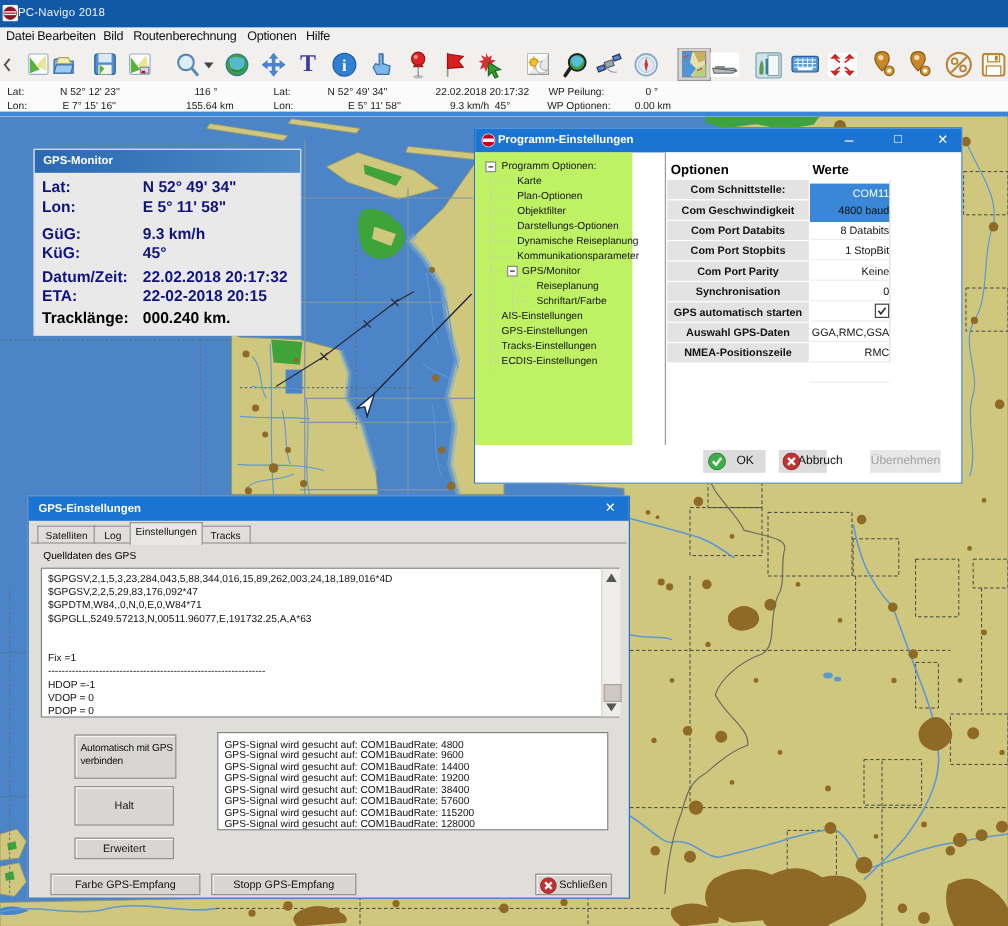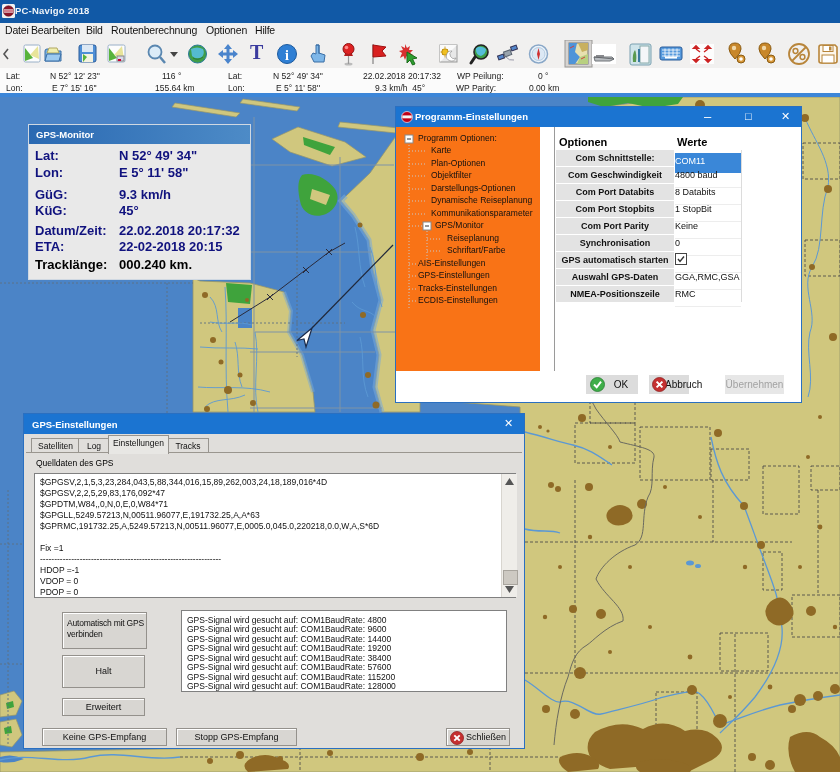--- a/index.html
+++ b/index.html
@@ -1,43 +1,43 @@
 <!DOCTYPE html>
 <html><head>
 <meta charset="utf-8">
 <style>
   html,body{margin:0;padding:0;}
   body{width:840px;height:772px;position:relative;overflow:hidden;
        font-family:"Liberation Sans",sans-serif;background:#fff;}
   .abs{position:absolute;}
   
   #titlebar{left:0;top:0;width:840px;height:23px;background:#1159a6;}
-  #titletxt{left:15px;top:5px;font-size:9.5px;font-weight:bold;color:#eef3f8;letter-spacing:0.2px;}
+  #titletxt{left:15px;top:5px;font-size:9.5px;font-weight:normal;color:#eef3f8;letter-spacing:0.2px;}
   #menubar{left:0;top:23px;width:840px;height:17px;background:#f0f0f0;font-size:10.5px;color:#111;letter-spacing:-0.2px;}
   .mi{position:absolute;top:1px;}
   #toolbar{left:0;top:40px;width:840px;height:28px;background:#f1f0ef;}
   #statusbar{left:0;top:68px;width:840px;height:25px;background:#fbfbfb;font-size:8.5px;color:#1a1a1a;}
   .st{position:absolute;white-space:nowrap;}
   #blueline{left:0;top:93px;width:840px;height:4px;background:#3c86d8;}
   
   #gpsmon{left:28px;top:124px;width:221px;height:154px;background:#e9e9e9;border:1px solid #cfd8e2;}
   #gpsmonT{left:0;top:0;width:221px;height:19px;background:linear-gradient(90deg,#2a69b2,#4d8bc7);
            color:#fff;font-weight:bold;font-size:9.5px;line-height:19px;padding-left:7px;box-sizing:border-box;}
   .gm{position:absolute;left:6px;font-size:13px;font-weight:bold;color:#10127e;white-space:nowrap;}
   .gmv{position:absolute;left:90px;font-size:13px;font-weight:bold;color:#10127e;white-space:nowrap;}
   
   #pe{left:395px;top:106px;width:407px;height:297px;background:#fff;border:1px solid #2a6fc0;box-sizing:border-box;}
   #peT{left:0;top:0;width:405px;height:20px;background:#1b74d1;color:#fff;font-weight:bold;font-size:9.5px;}
-  #peTree{left:0;top:20px;width:144px;height:244px;background:#f97316;font-size:8.5px;color:#111;}
+  #peTree{left:0;top:20px;width:131px;height:244px;background:#bef264;font-size:8.5px;color:#111;}
   .tn{position:absolute;white-space:nowrap;}
   #peTable{left:158px;top:20px;width:247px;height:244px;background:#fff;border-left:1px solid #9a9a9a;box-sizing:border-box;}
   .trow{position:absolute;left:1px;width:118px;height:16px;background:#e3e3e3;
         font-size:9px;font-weight:bold;color:#111;text-align:center;line-height:16px;white-space:nowrap;overflow:hidden;}
-  .tval{position:absolute;left:120px;width:66px;height:20px;font-size:9px;color:#111;
-        text-align:left;line-height:16px;border-bottom:1px solid #ededed;white-space:nowrap;}
+  .tval{position:absolute;left:120px;width:66px;height:32px;font-size:9px;color:#111;
+        text-align:right;line-height:16px;border-bottom:1px solid #ededed;white-space:nowrap;}
   #peBtns{left:0;top:264px;width:405px;height:31px;background:#fff;}
   .pbtn{position:absolute;top:4px;height:19px;background:#dcdcdc;font-size:10px;color:#111;
         text-align:center;}
   
   #ge{left:23px;top:413px;width:502px;height:336px;background:#e0dedb;border:1px solid #2a6fc0;box-sizing:border-box;}
   #geT{left:0;top:0;width:500px;height:20px;background:#1b74d1;color:#fff;font-weight:bold;font-size:9.5px;}
   .tab{position:absolute;top:24px;height:14px;border:1px solid #97948f;border-bottom:none;
        background:#e0dedb;font-size:8.5px;text-align:center;color:#111;line-height:14px;}
   #geta{left:10px;top:59px;width:482px;height:125px;background:#fff;border:1px solid #808080;
         font-size:8.5px;color:#111;box-sizing:border-box;}
@@ -443,25 +443,25 @@
 <div class="abs" id="statusbar">
  <span class="st" style="left:6px;top:3px">Lat:</span>
  <span class="st" style="left:6px;top:15px">Lon:</span>
  <span class="st" style="left:50px;top:3px">N 52° 12' 23''</span>
  <span class="st" style="left:52px;top:15px">E 7° 15' 16''</span>
  <span class="st" style="left:162px;top:3px">116 °</span>
  <span class="st" style="left:155px;top:15px">155.64 km</span>
  <span class="st" style="left:228px;top:3px">Lat:</span>
  <span class="st" style="left:228px;top:15px">Lon:</span>
  <span class="st" style="left:273px;top:3px">N 52° 49' 34''</span>
- <span class="st" style="left:276px;top:15px">E 5° 11' 58''</span>
+ <span class="st" style="left:290px;top:15px">E 5° 11' 58''</span>
  <span class="st" style="left:363px;top:3px">22.02.2018 20:17:32</span>
  <span class="st" style="left:375px;top:15px">9.3 km/h&nbsp;&nbsp;45°</span>
  <span class="st" style="left:457px;top:3px">WP Peilung:</span>
- <span class="st" style="left:456px;top:15px">WP Parity:</span>
+ <span class="st" style="left:456px;top:15px">WP Optionen:</span>
  <span class="st" style="left:538px;top:3px">0 °</span>
  <span class="st" style="left:529px;top:15px">0.00 km</span>
 </div>
 <div class="abs" id="blueline"></div>
 
 <div class="abs" id="gpsmon">
  <div class="abs" id="gpsmonT">GPS-Monitor</div>
  <span class="gm" style="top:23px">Lat:</span>
     <span class="gmv" style="top:23px">N 52° 49' 34"</span>
  <span class="gm" style="top:40px">Lon:</span>
@@ -582,21 +582,20 @@
  <div class="tab" style="left:54px;width:30px;">Log</div>
  <div class="tab" style="left:84px;width:59px;top:21px;height:18px;background:#e8e7e4;z-index:3;">Einstellungen</div>
  <div class="tab" style="left:143px;width:40px;">Tracks</div>
  <div class="abs" style="left:2px;top:38px;width:496px;height:1px;background:#9a968f"></div>
  <div class="abs" style="left:12px;top:44px;font-size:8.5px">Quelldaten des GPS</div>
  <div class="abs" id="geta">
   <span class="nl" style="top:3px">$GPGSV,2,1,5,3,23,284,043,5,88,344,016,15,89,262,003,24,18,189,016*4D</span>
   <span class="nl" style="top:14px">$GPGSV,2,2,5,29,83,176,092*47</span>
   <span class="nl" style="top:25px">$GPDTM,W84,,0,N,0,E,0,W84*71</span>
   <span class="nl" style="top:36px">$GPGLL,5249.57213,N,00511.96077,E,191732.25,A,A*63</span>
-  <span class="nl" style="top:47px">$GPRMC,191732.25,A,5249.57213,N,00511.96077,E,0005.0,045.0,220218,0.0,W,A,S*6D</span>
   <span class="nl" style="top:69px">Fix =1</span>
   <span class="nl" style="top:80px">----------------------------------------------------------------</span>
   <span class="nl" style="top:91px">HDOP =-1</span>
   <span class="nl" style="top:102px">VDOP = 0</span>
   <span class="nl" style="top:113px">PDOP = 0</span>
 
   <div class="abs" style="left:466px;top:0;width:15px;height:123px;background:#efede9;border-left:1px solid #d8d5cf">
    <svg class="abs" style="left:3px;top:4px" width="9" height="7" viewBox="0 0 9 7">
           <path d="M4.5 0 L9 7 L0 7 Z" fill="#555"></path>
         </svg>
@@ -612,21 +611,21 @@
  <div class="abs" id="gelist">
   <span class="nl" style="top:4px">GPS-Signal wird gesucht auf: COM1BaudRate: 4800</span>
   <span class="nl" style="top:13px">GPS-Signal wird gesucht auf: COM1BaudRate: 9600</span>
   <span class="nl" style="top:23px">GPS-Signal wird gesucht auf: COM1BaudRate: 14400</span>
   <span class="nl" style="top:32px">GPS-Signal wird gesucht auf: COM1BaudRate: 19200</span>
   <span class="nl" style="top:42px">GPS-Signal wird gesucht auf: COM1BaudRate: 38400</span>
   <span class="nl" style="top:51px">GPS-Signal wird gesucht auf: COM1BaudRate: 57600</span>
   <span class="nl" style="top:61px">GPS-Signal wird gesucht auf: COM1BaudRate: 115200</span>
   <span class="nl" style="top:70px">GPS-Signal wird gesucht auf: COM1BaudRate: 128000</span>
  </div>
- <div class="gbtn" style="left:18px;top:314px;width:125px;height:18px;line-height:16px">Keine GPS-Empfang</div>
+ <div class="gbtn" style="left:18px;top:314px;width:125px;height:18px;line-height:16px">Farbe GPS-Empfang</div>
  <div class="gbtn" style="left:152px;top:314px;width:121px;height:18px;line-height:16px">Stopp GPS-Empfang</div>
  <div class="gbtn" style="left:422px;top:314px;width:64px;height:18px;">
    <svg class="abs" style="left:3px;top:2px" width="14" height="14" viewBox="0 0 15 15">
         <circle cx="7.5" cy="7.5" r="7" fill="#c53030" stroke="#8e1f1f" stroke-width="0.8"></circle>
         <path d="M4.6 4.6 L10.4 10.4 M10.4 4.6 L4.6 10.4" stroke="#fff" stroke-width="2"></path>
       </svg>
    <span style="margin-left:16px;line-height:16px">Schließen</span></div>
 </div>
 
 </body></html>

